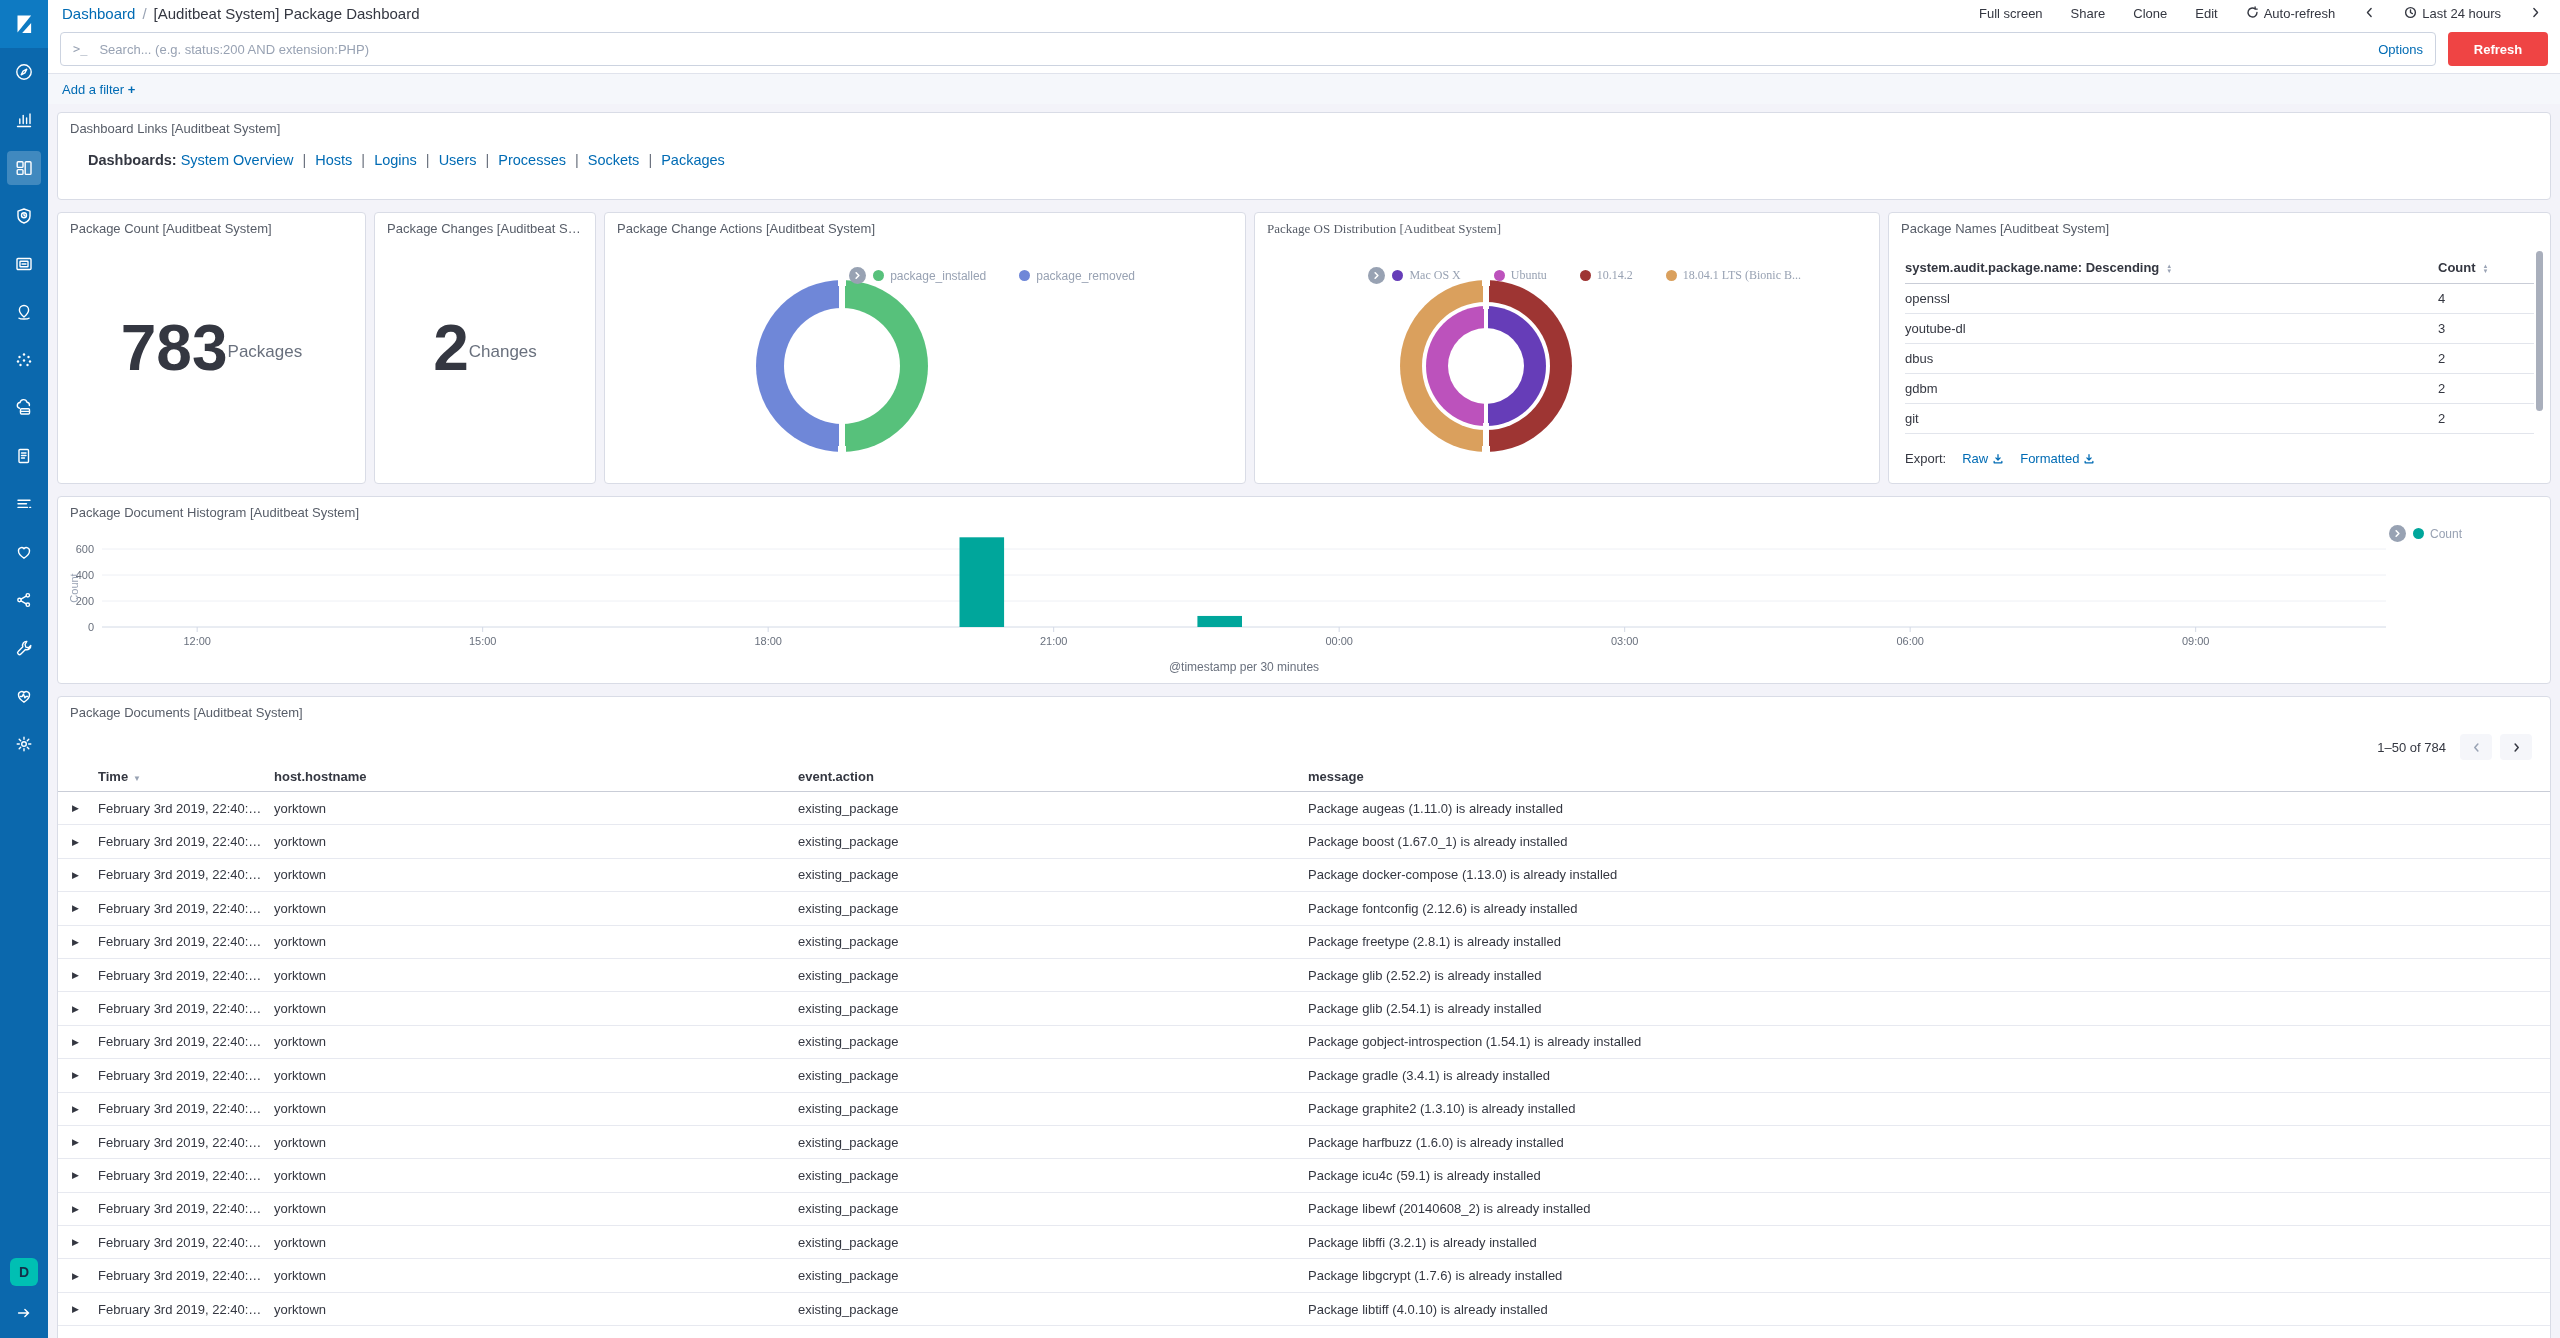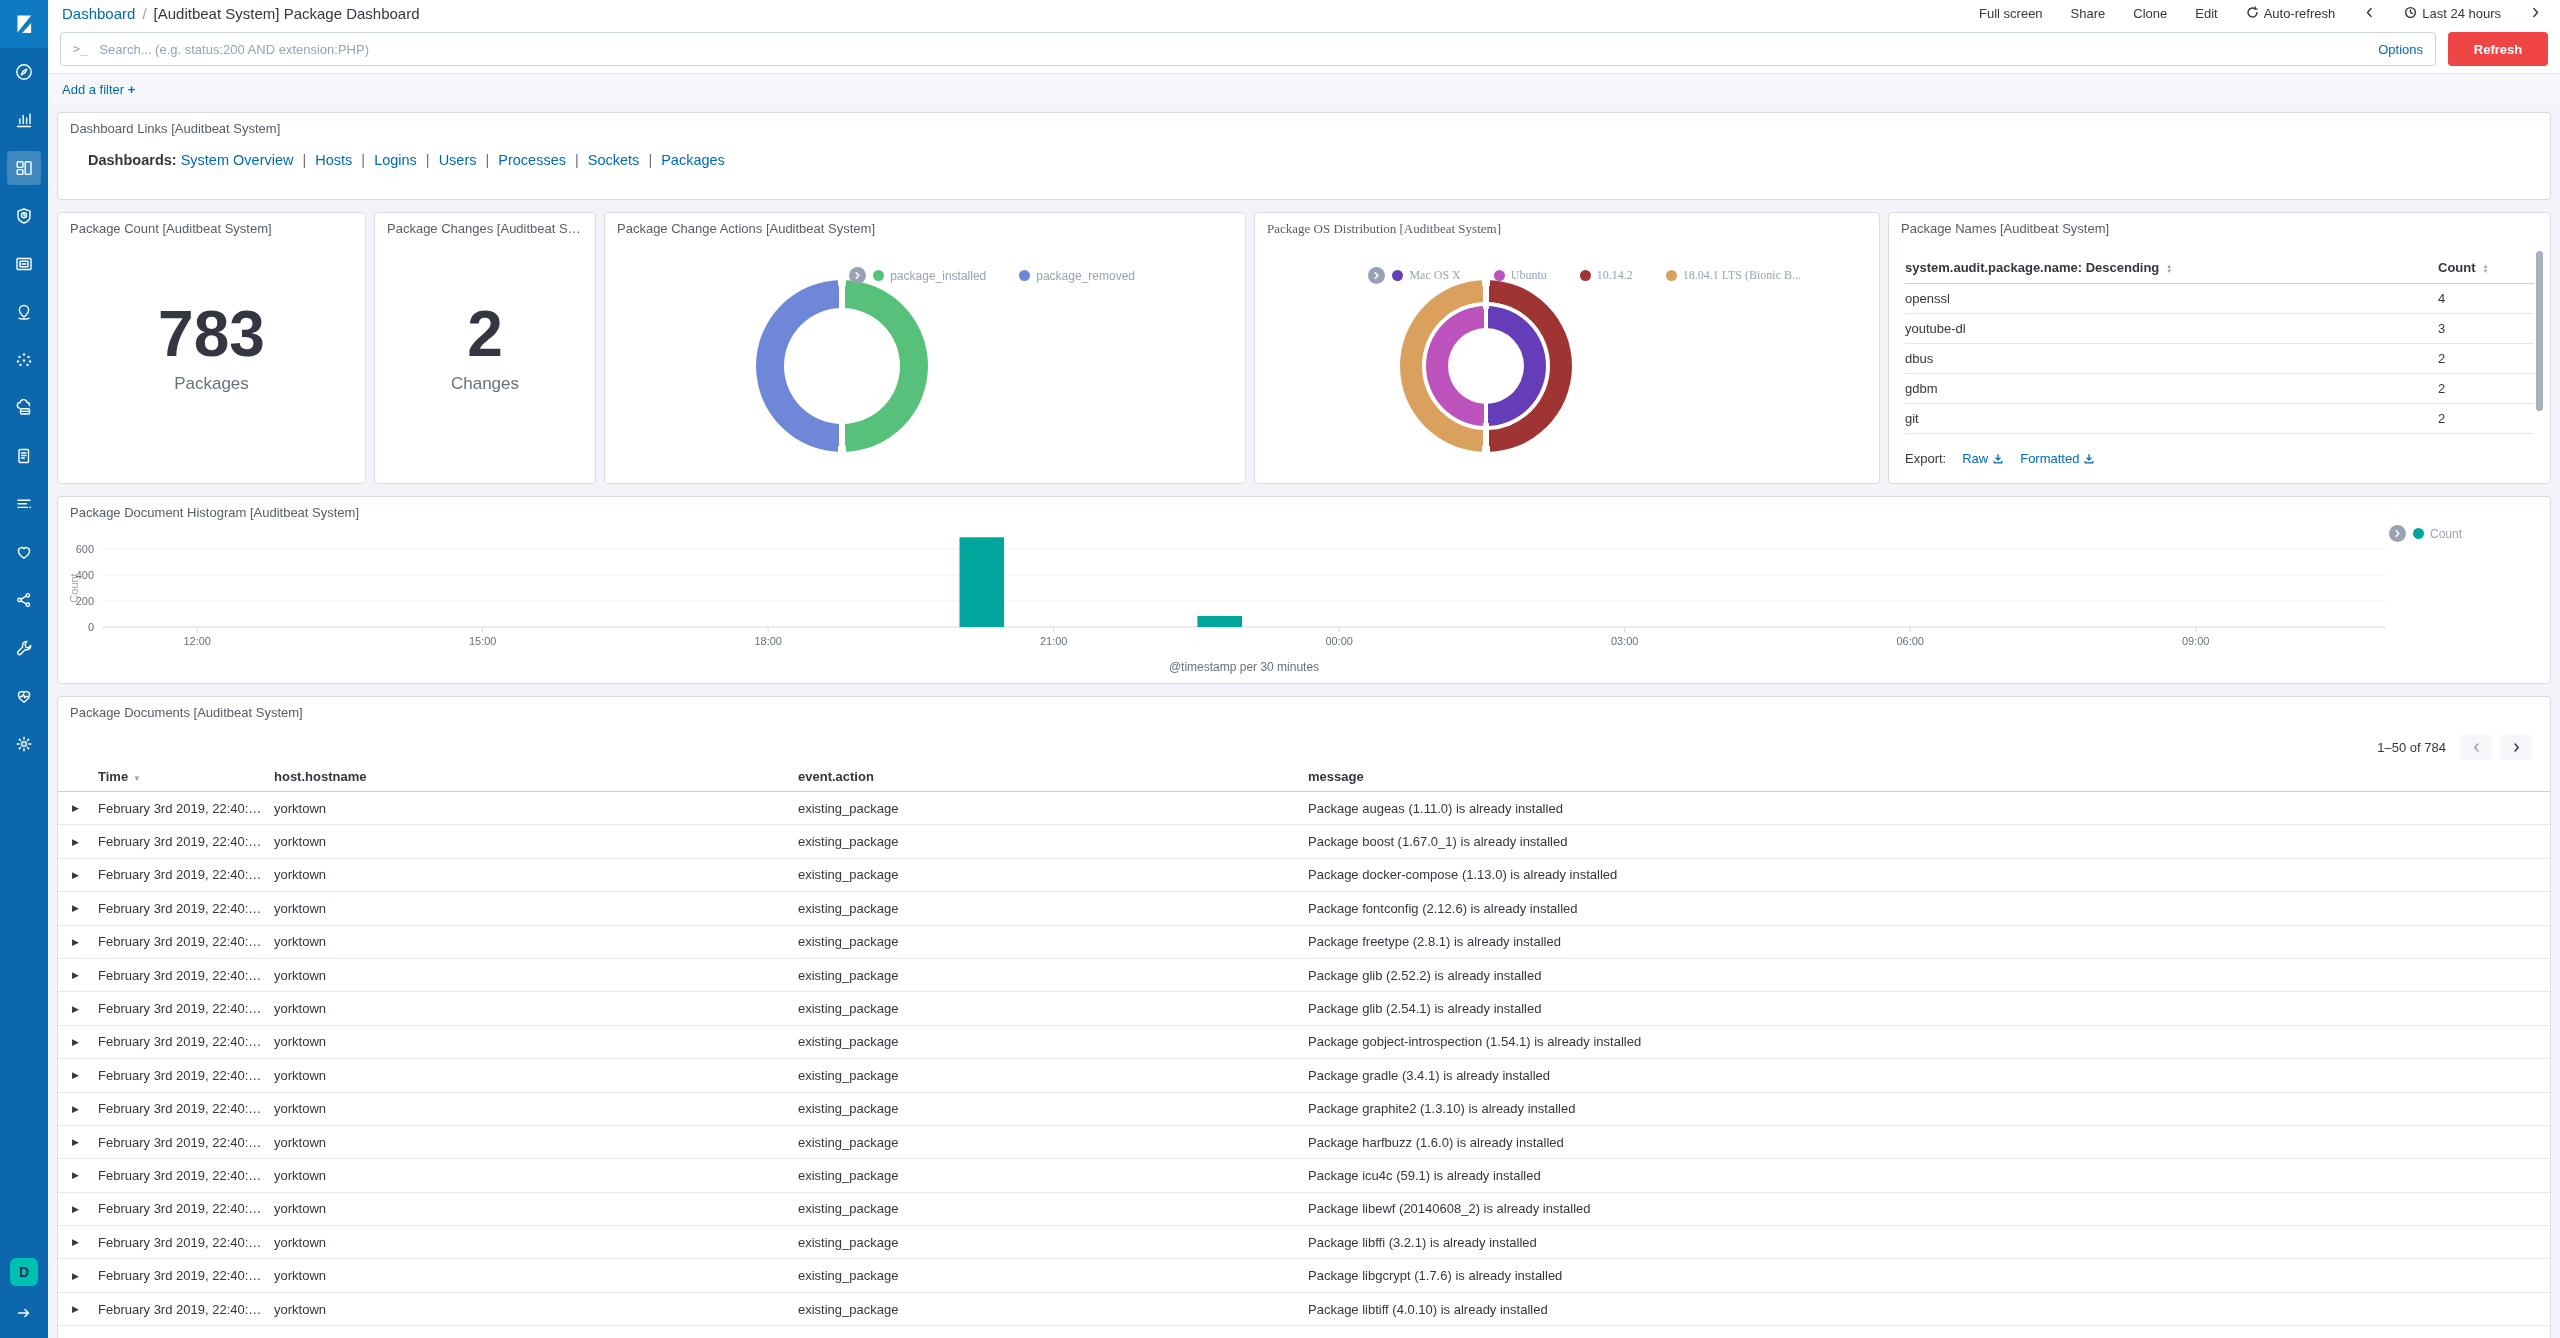--- a/index.html
+++ b/index.html
@@ -48,21 +48,21 @@
   
   .links-panel { height:88px; }
   .dash-line { margin:16px 0 0 30px; font-size:14.5px; }
   .dash-prefix { font-weight:700; color:#343741; }
   .dash-link { color:#006bb4; cursor:pointer; }
   .dash-sep { color:#69707d; margin:0 9px; }
 
   
   .row2 { display:flex; gap:8px; height:272px; }
   .p-count { width:309px; } .p-changes { width:222px; } .p-actions { width:642px; } .p-os { width:626px;font-family:Liberation Serif, serif; } .p-names { flex:1; }
-  .metric-body { position:absolute; inset:0; display:flex; flex-direction:column; align-items:center; justify-content:center; }
+  .metric-body { position:absolute; inset:0; display:flex; flex-direction:row; align-items:center; justify-content:center; }
   .metric-value { font-size:64px; font-weight:700; color:#343741; line-height:1; }
   .metric-label { font-size:17px; color:#69707d; margin-top:8px; }
 
   .viz-body { position:absolute; inset:26px 0 0 0; }
   .donut-wrap { position:absolute; left:37%; top:52%; transform:translate(-50%,-50%); }
   .donut1 { width:172px; height:172px; border-radius:50%; display:flex; align-items:center; justify-content:center; cursor:pointer; }
   .donut1-hole { width:116px; height:116px; border-radius:50%; background:#fff; }
   .d2-outer { width:172px; height:172px; border-radius:50%; display:flex; align-items:center; justify-content:center; cursor:pointer; }
   .d2-gap { width:128px; height:128px; border-radius:50%; background:#fff; display:flex; align-items:center; justify-content:center; }
   .d2-inner { width:120px; height:120px; border-radius:50%; display:flex; align-items:center; justify-content:center; }

